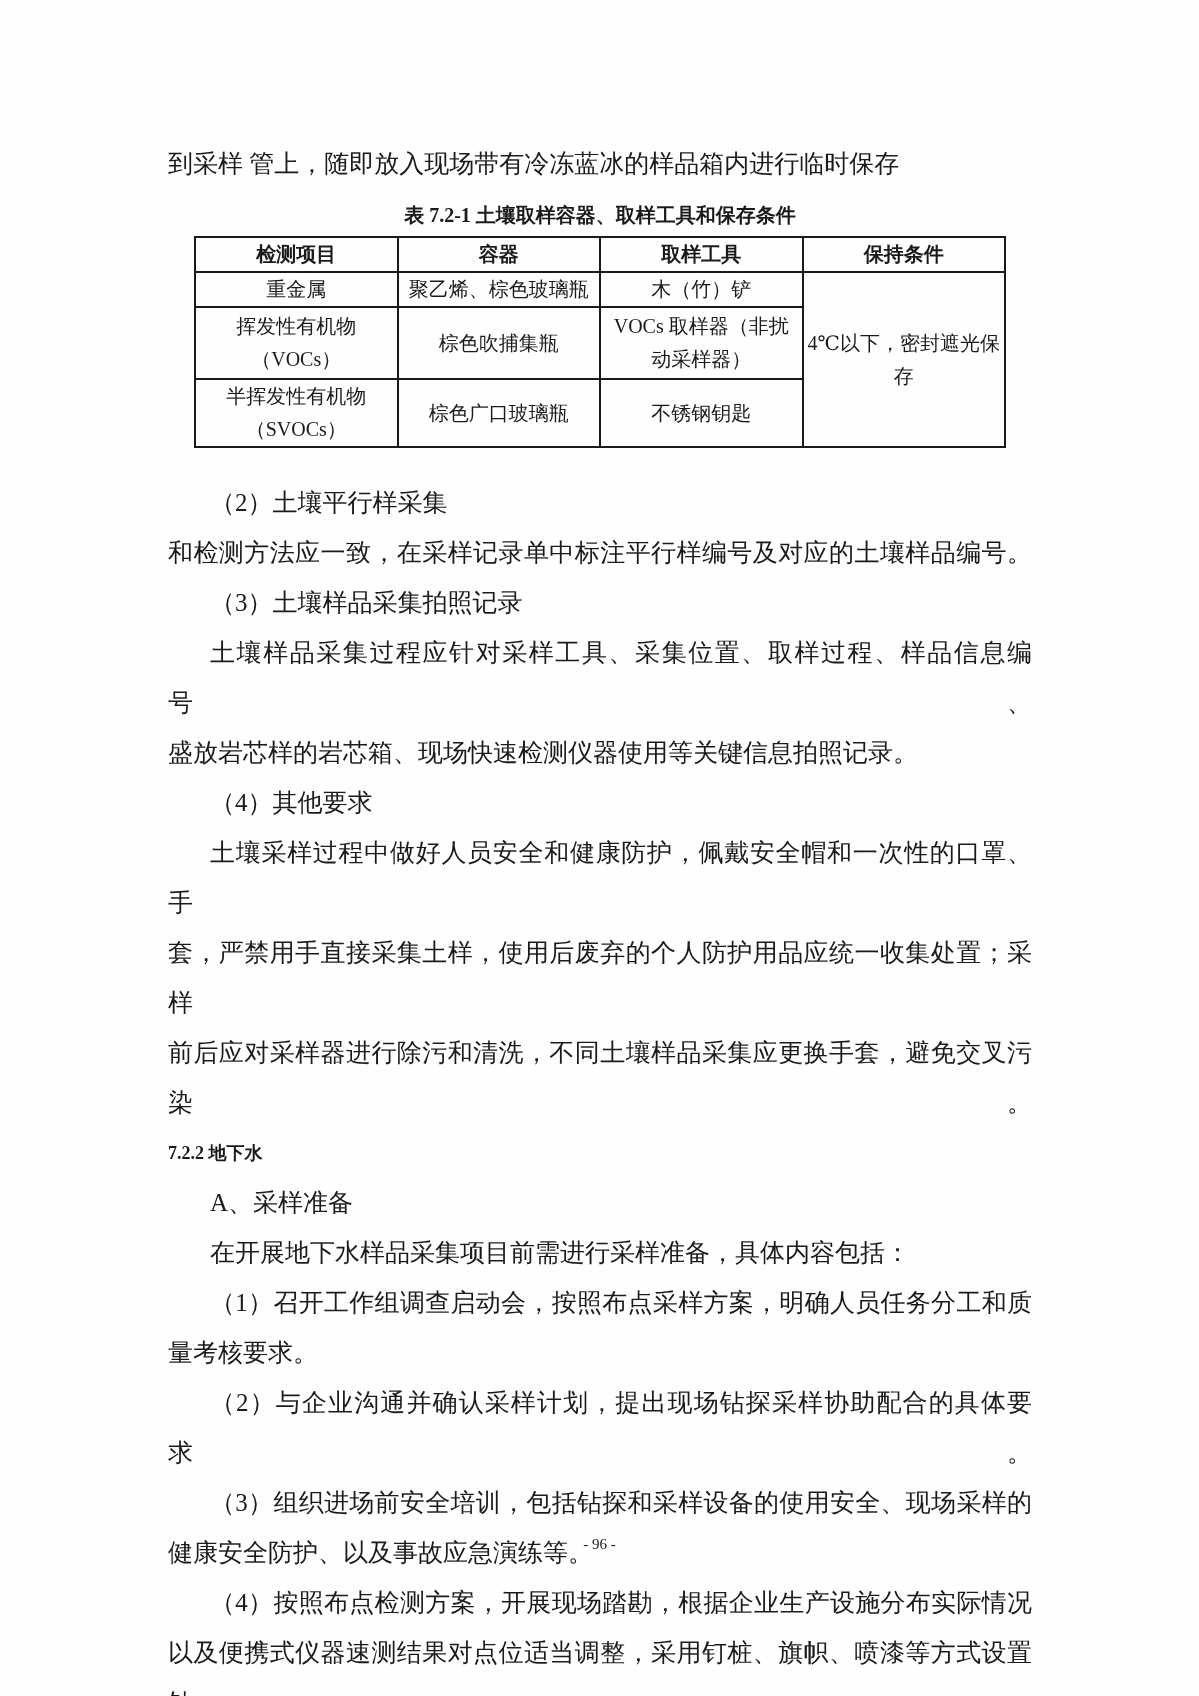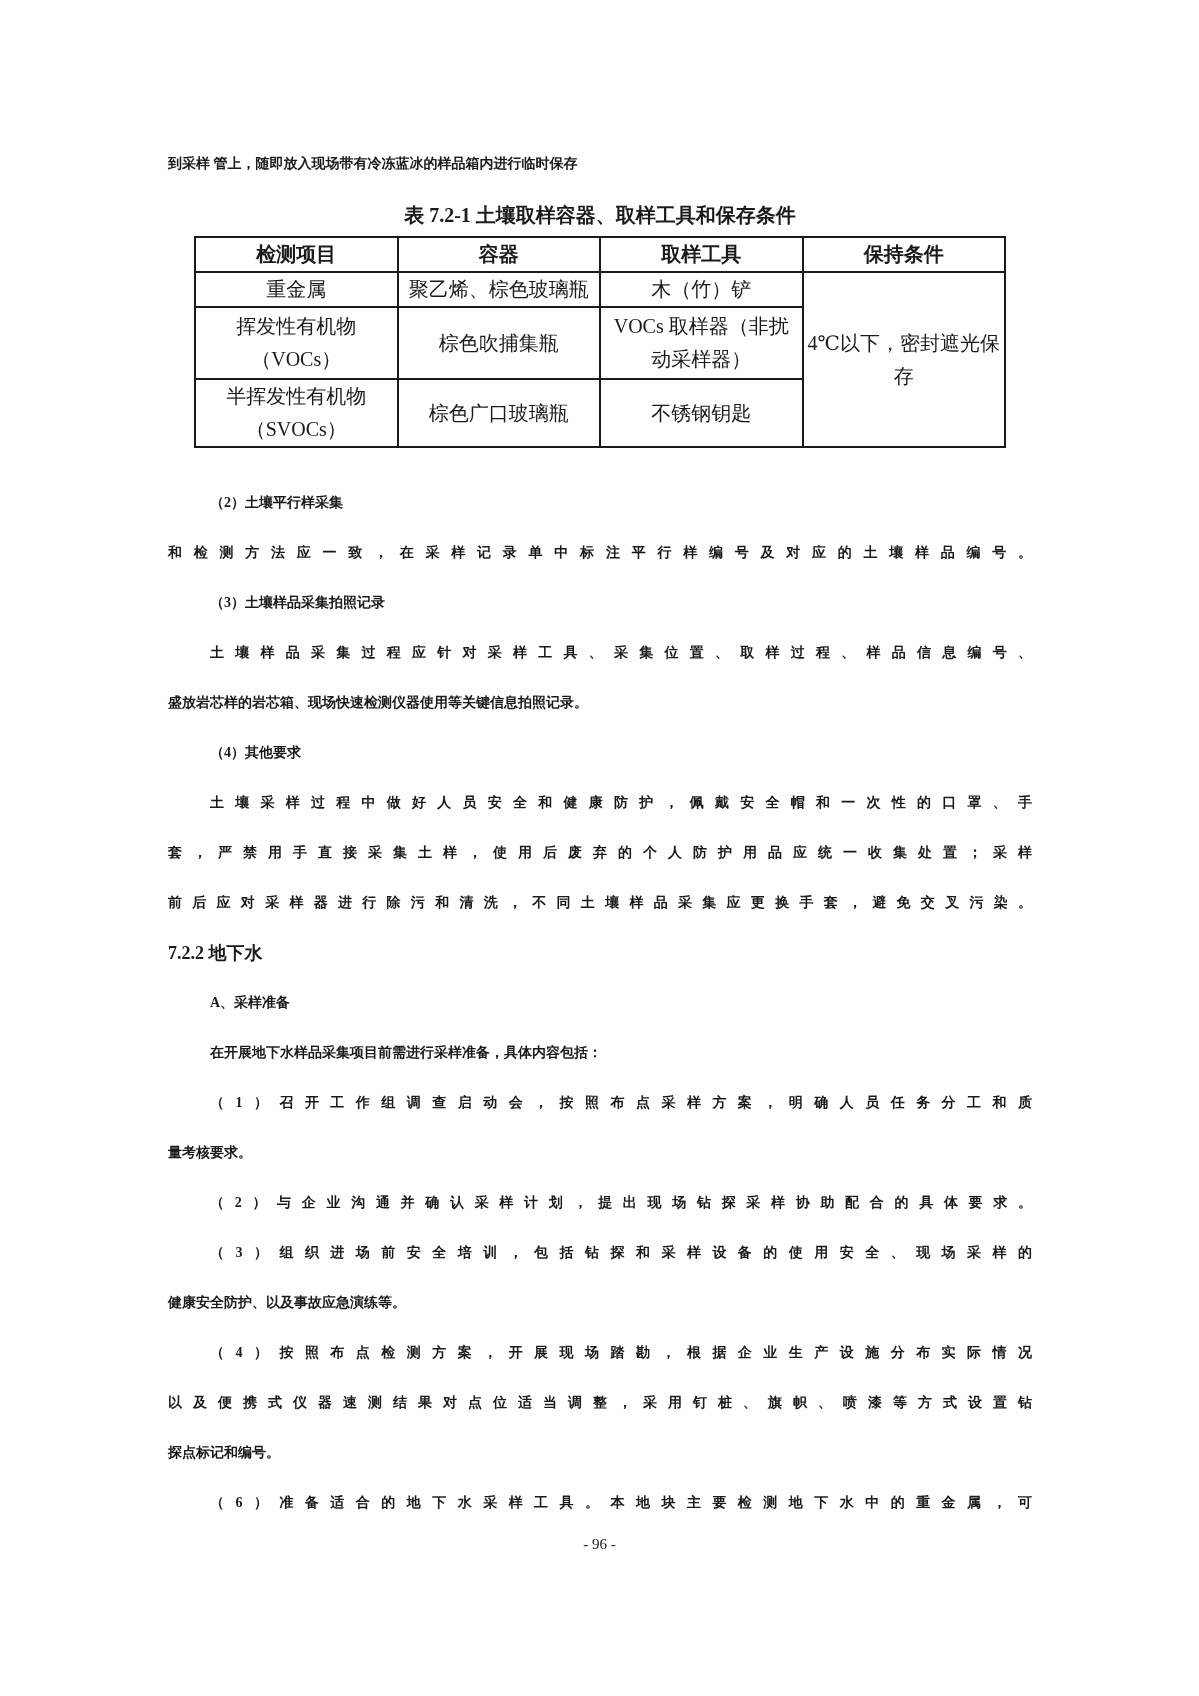--- a/index.html
+++ b/index.html
@@ -10,25 +10,24 @@
     background:#fefefe;
     color:#1a1a1a;
     font-family:"Liberation Serif","DejaVu Serif",serif;
     box-sizing:border-box;
     padding:138px 167px 0 168px;
     overflow:hidden;
   }
   .content{width:864px;}
   .ln{
     margin:0;
-    font-size:14px;
+    font-size:25px;
     line-height:50px;
     white-space:normal;
     text-align:left;
-    font-weight:bold;
   }
   .intro{line-height:52px;}
   .indent{text-indent:42px;}
   .justify{text-align:justify;text-align-last:justify;}
   .heading{
     font-weight:bold;
     font-size:18px;
   }
   .table-caption{
     margin:4px 0 0 0;

